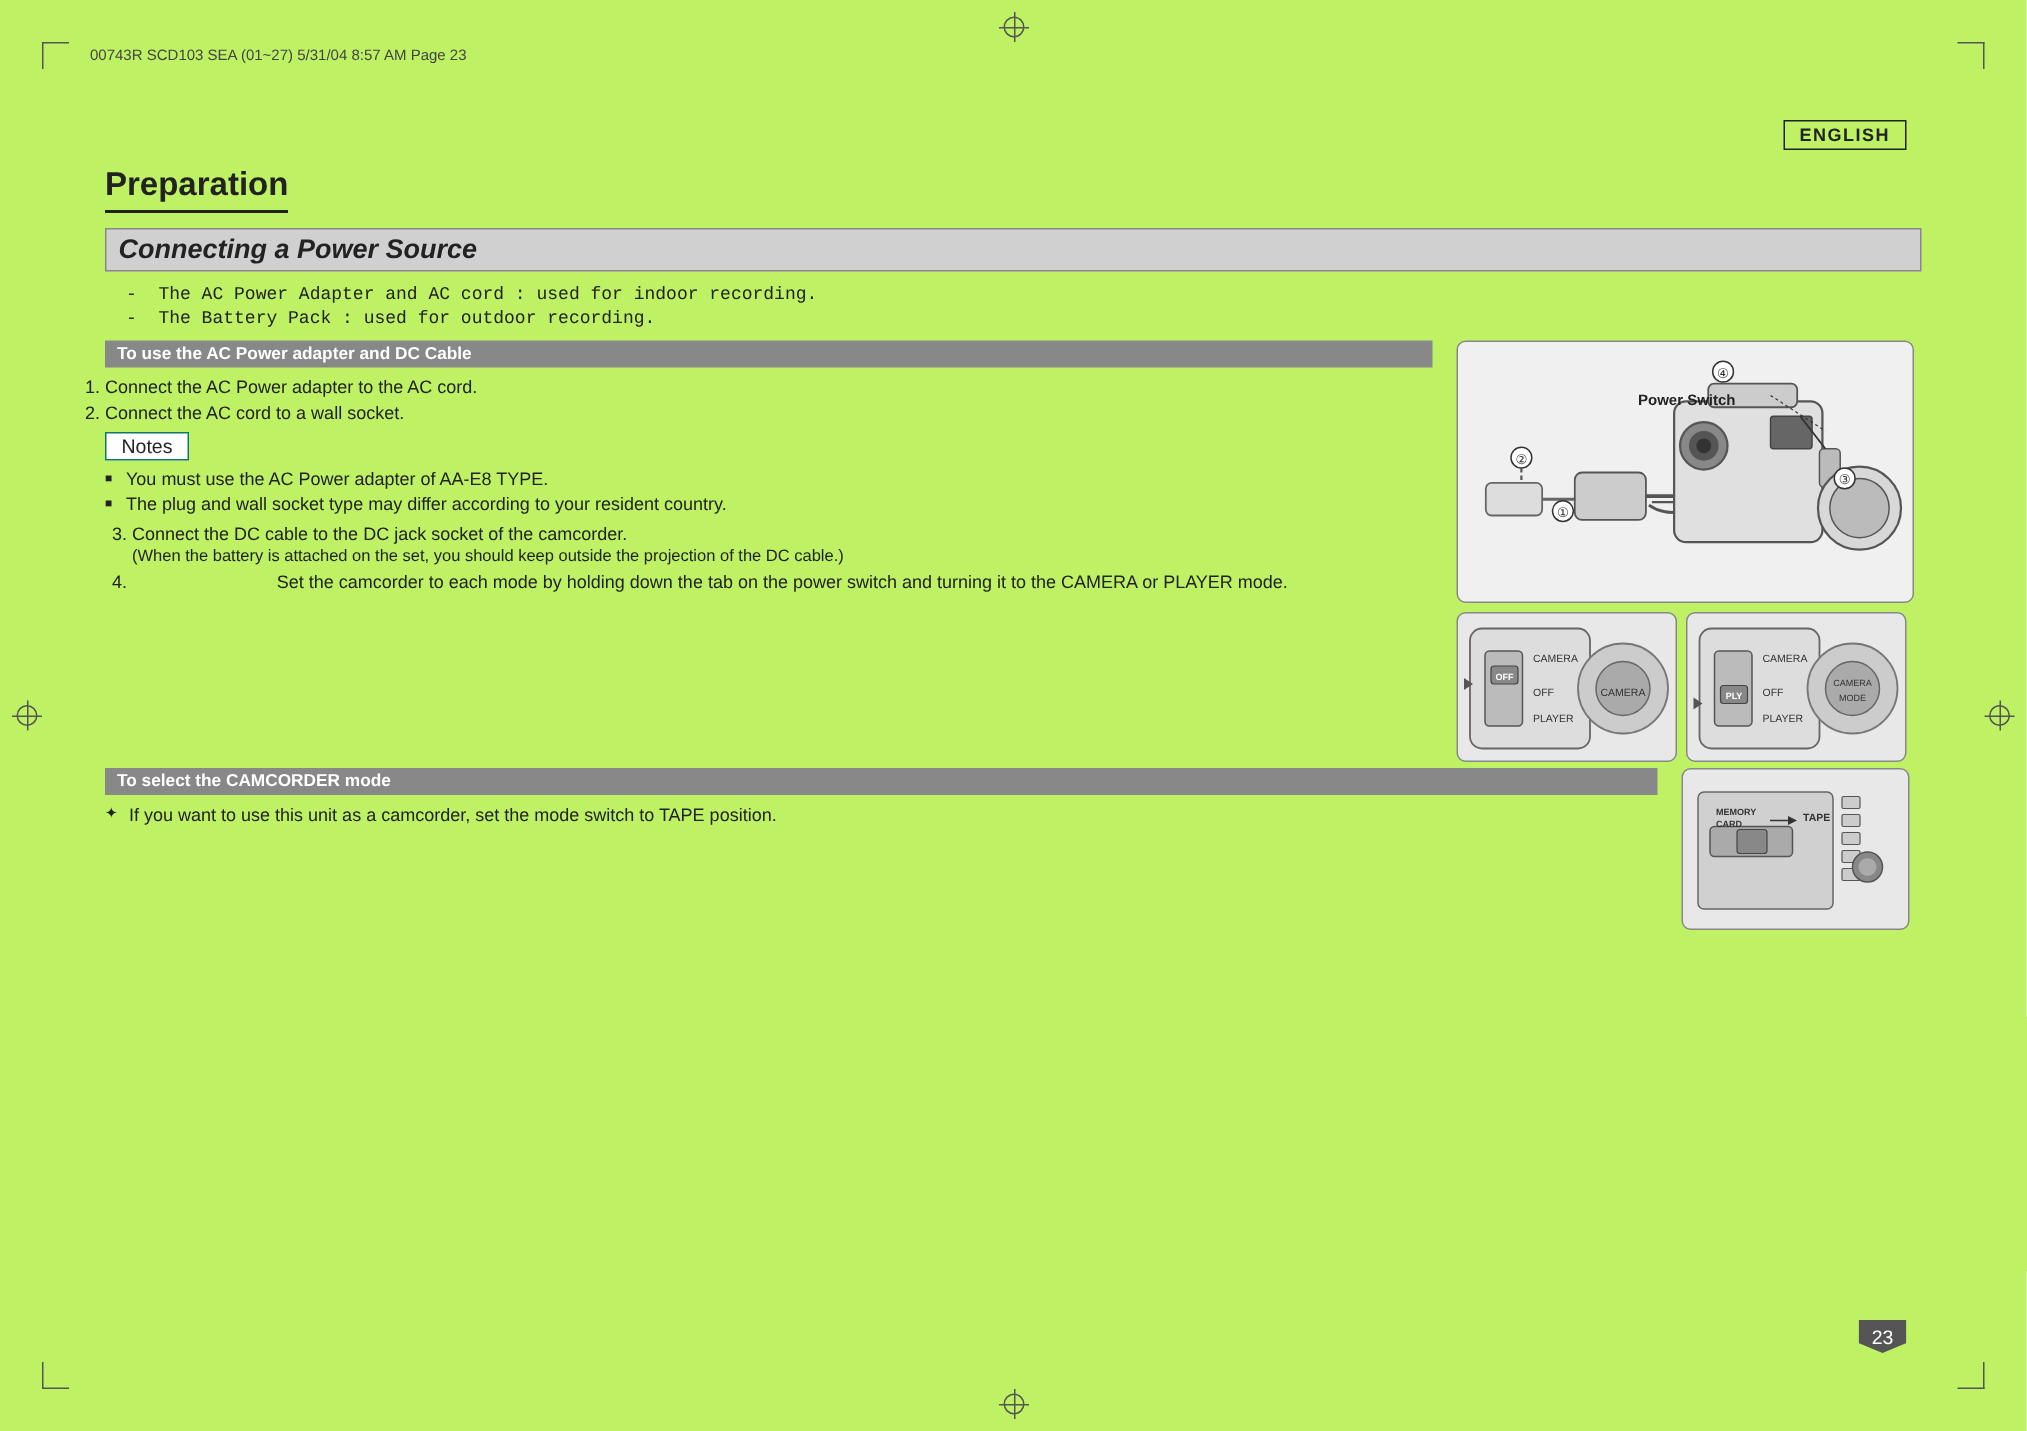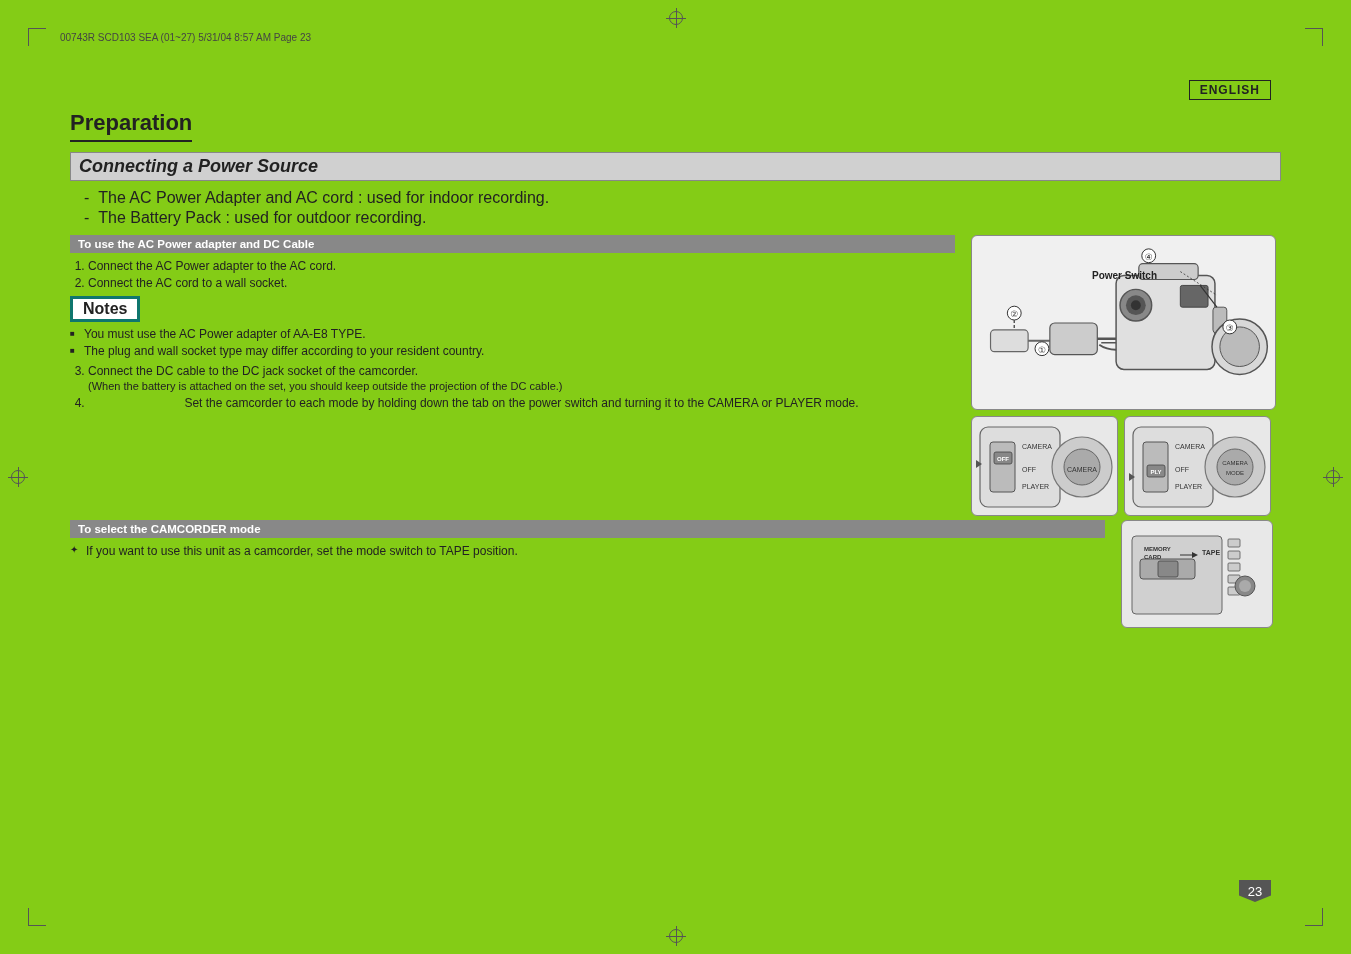--- a/index.html
+++ b/index.html
@@ -11,21 +11,21 @@
       font-size: 13px;
       color: #222;
       position: relative;
       overflow: hidden;
     }
 
     .page-container {
       width: 1351px;
       height: 954px;
       position: relative;
-      background: #84cc16;
+      background: #bef264;
     }
 
     
     .corner-mark {
       position: absolute;
       width: 18px;
       height: 18px;
       border-color: #555;
     }
     .corner-tl { top: 28px; left: 28px; border-top: 1px solid #555; border-left: 1px solid #555; }
@@ -116,23 +116,24 @@
       margin-bottom: 8px;
       display: block;
     }
 
     .intro-text {
       font-size: 12px;
       margin-bottom: 4px;
     }
 
     .bullet-item {
-      font-size: 16px;
+      font-size: 12px;
       margin-left: 14px;
       margin-bottom: 2px;
+      font-family: Liberation Mono, monospace;
     }
 
     
     .two-col {
       display: flex;
       gap: 16px;
       margin-top: 8px;
     }
 
     .left-col {
@@ -148,37 +149,36 @@
     .subsection-header {
       background: #888;
       color: #fff;
       padding: 3px 8px;
       font-size: 11.5px;
       font-weight: bold;
       margin-bottom: 6px;
     }
 
     .numbered-list {
-      margin-left: 18px;
       margin-bottom: 6px;
     }
 
     .numbered-list li {
       font-size: 12px;
       margin-bottom: 3px;
       list-style: decimal;
     }
 
     
     .notes-box {
-      border: 3px solid #0f766e;
+      border: 1px solid #0f766e;
       display: inline-block;
       padding: 1px 10px;
-      font-size: 16px;
-      font-weight: bold;
+      font-size: 13px;
+      font-weight: normal;
       margin-bottom: 5px;
       background: #fff;
     }
 
     .notes-list {
       list-style: none;
       margin-bottom: 6px;
     }
 
     .notes-list li {

